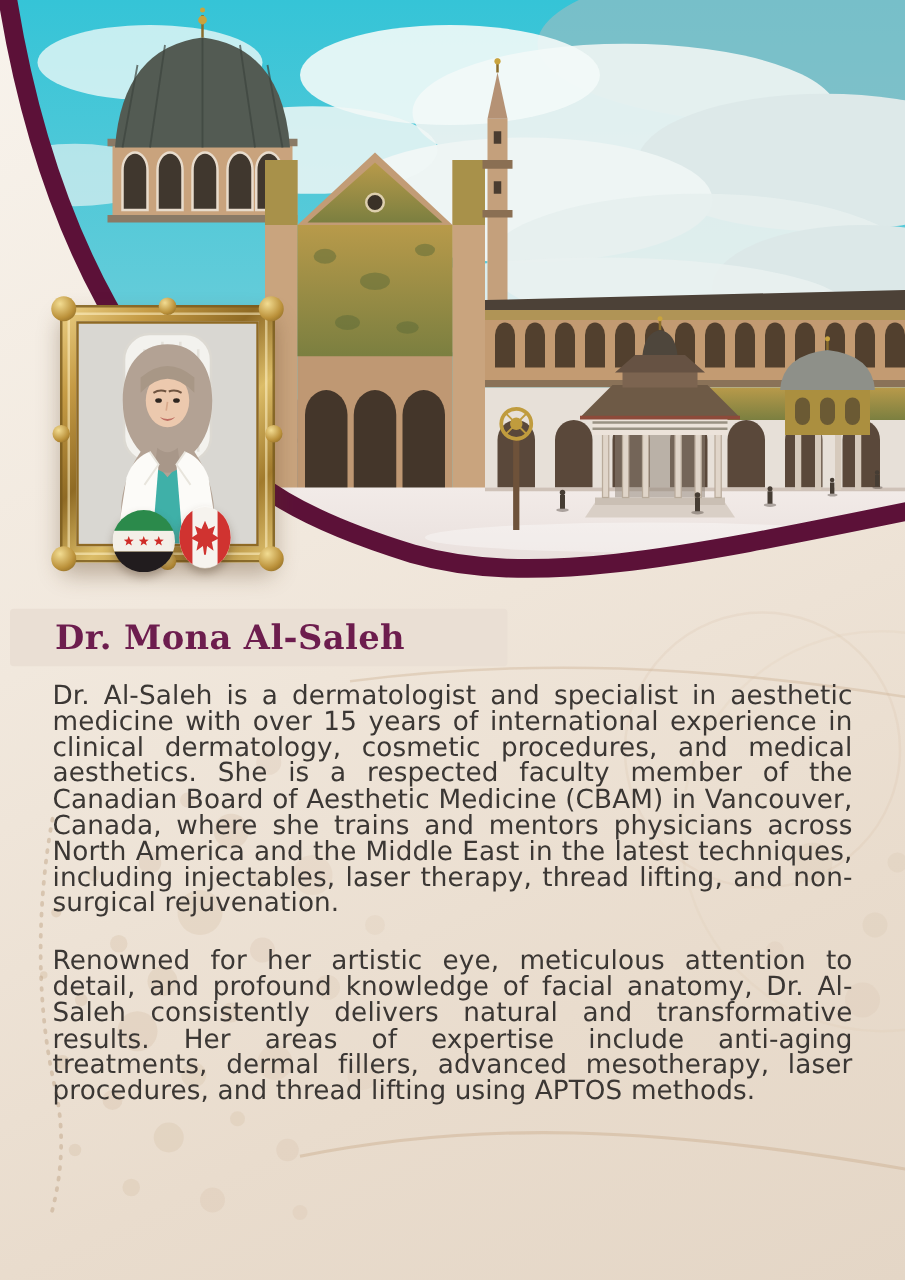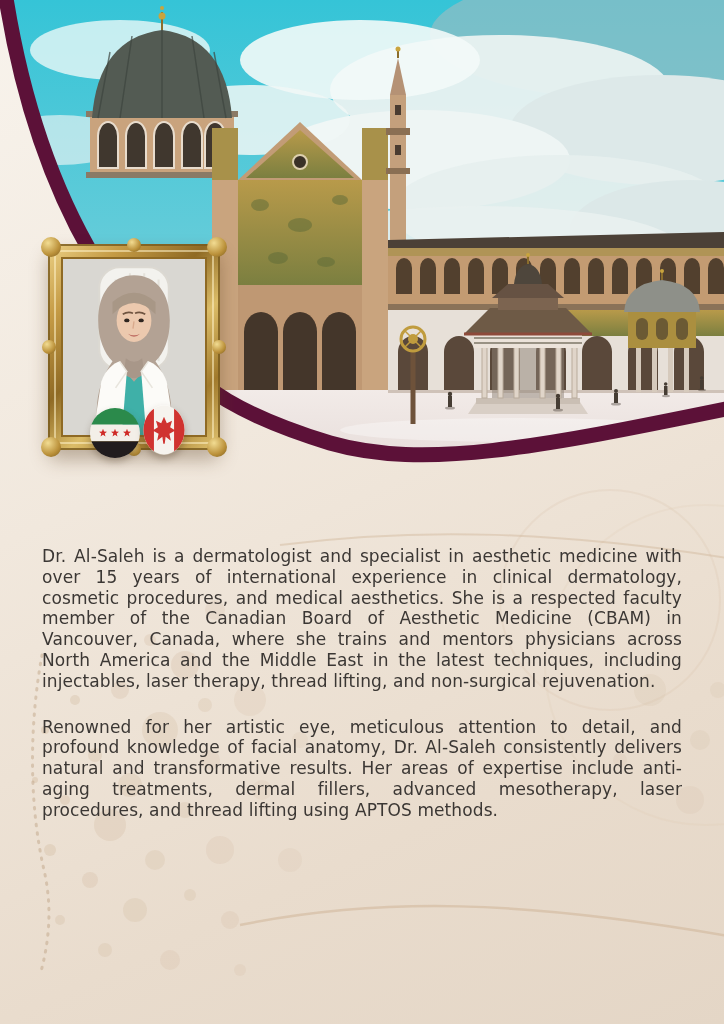--- a/index.html
+++ b/index.html
@@ -34,21 +34,21 @@
     position:absolute;left:8px;top:487px;width:398px;height:46px;border-radius:3px;
     background:#eadfd4;display:flex;align-items:center;
   }
   .name-banner h1{
     margin:0 0 0 36px;font-family:"DejaVu Serif","Liberation Serif",serif;
     font-size:27px;font-weight:bold;color:#6d1d4e;letter-spacing:.3px;
   }
   
   .bio{position:absolute;left:42px;right:42px;top:546px;color:#3b3734;}
   .bio p{
-    margin:0 0 25px 0;font-size:17px;line-height:20.8px;text-align:justify;
+    margin:0 0 25px 0;font-size:21px;line-height:20.8px;text-align:justify;
     letter-spacing:.1px;
   }
 </style>
 </head>
 <body>
 
 <div class="page">
 
   <div class="decor">
     <svg width="724" height="1024" viewBox="0 0 724 1024">
@@ -370,19 +370,22 @@
         </defs>
       <g clip-path="url(#cfCa)">
         <rect x="-24" y="-24" width="48" height="48" fill="#f6f3ee"></rect>
         <rect x="-24" y="-24" width="12.5" height="48" fill="#d03330"></rect>
         <rect x="11.5" y="-24" width="12.5" height="48" fill="#d03330"></rect>
         <path fill="#d03330" transform="scale(1.35)" d="M0,-9.5 L2.4,-4.8 L6.8,-6.6 L5.2,-2 L9.6,0.4 L4.6,2.6 L5.8,7.6 L1.4,4.8 L0.6,9.8 L-0.6,9.8 L-1.4,4.8 L-5.8,7.6 L-4.6,2.6 L-9.6,0.4 L-5.2,-2 L-6.8,-6.6 L-2.4,-4.8 Z"></path>
       </g>
     </svg>
   </div>
 
+  <div class="name-banner">
+    <h1>Dr. Mona Al-Saleh</h1>
+  </div>
 
   <div class="bio">
     <p>Dr. Al-Saleh is a dermatologist and specialist in aesthetic medicine with over 15 years of international experience in clinical dermatology, cosmetic procedures, and medical aesthetics. She is a respected faculty member of the Canadian Board of Aesthetic Medicine (CBAM) in Vancouver, Canada, where she trains and mentors physicians across North America and the Middle East in the latest techniques, including injectables, laser therapy, thread lifting, and non-surgical rejuvenation.</p>
     <p>Renowned for her artistic eye, meticulous attention to detail, and profound knowledge of facial anatomy, Dr. Al-Saleh consistently delivers natural and transformative results. Her areas of expertise include anti-aging treatments, dermal fillers, advanced mesotherapy, laser procedures, and thread lifting using APTOS methods.</p>
   </div>
 
 </div>
 
 </body></html>

